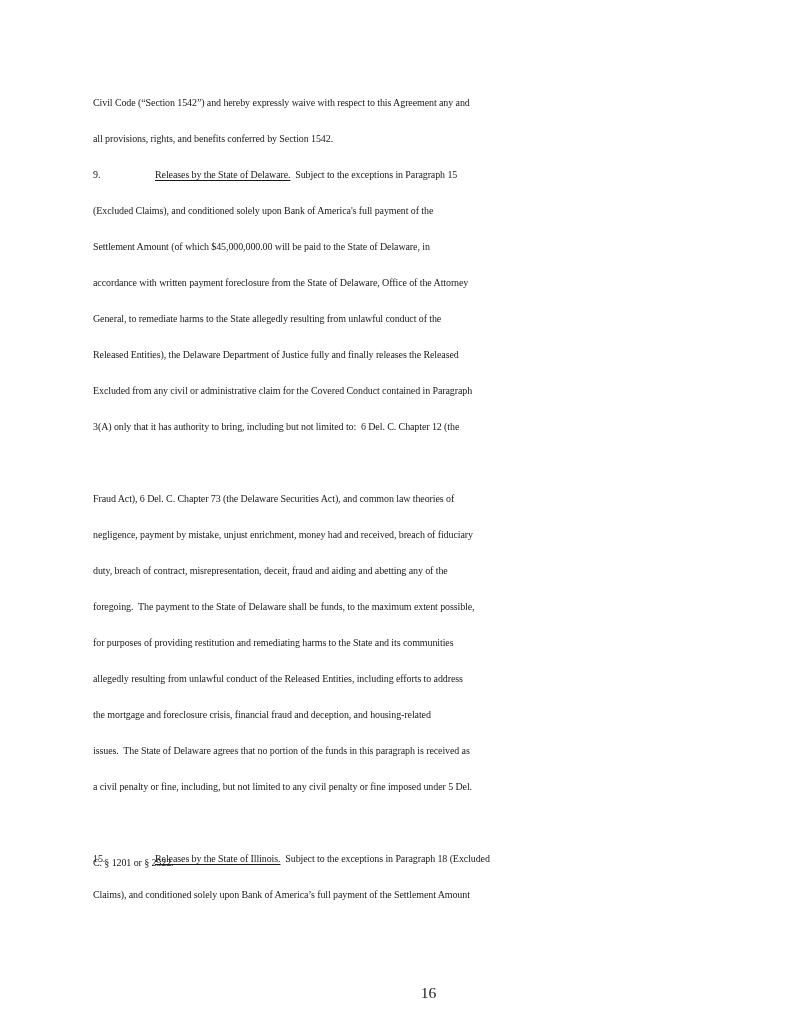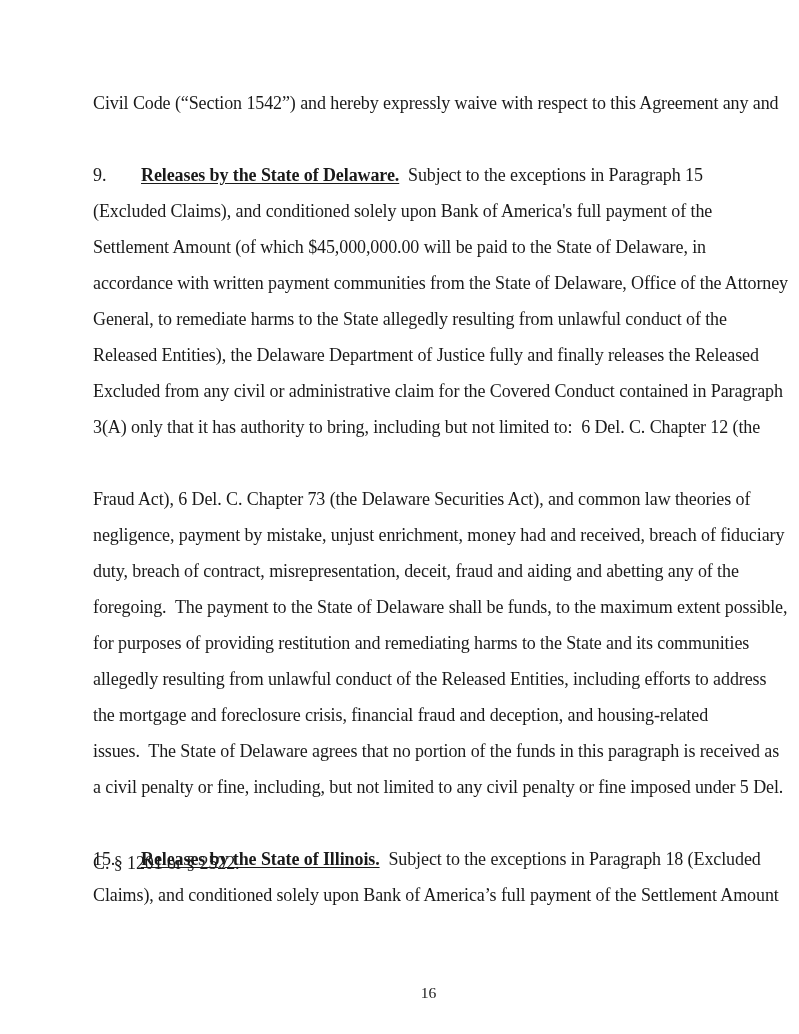--- a/index.html
+++ b/index.html
@@ -1,38 +1,39 @@
 <!DOCTYPE html>
 <html><head>
   <meta charset="utf-8">
   <style>
     html, body { margin: 0; padding: 0; background: #ffffff; }
     body { width: 799px; height: 1034px; position: relative; overflow: hidden;
            font-family: "Liberation Serif", "DejaVu Serif", serif; color: #1a1a1a; }
     .page { position: absolute; left: 0; top: 0; width: 799px; height: 1034px; background: #fff; }
     .line { position: absolute; left: 93px; height: 24px; line-height: 24px;
-            font-size: 18px; white-space: nowrap; letter-spacing: -0.1px; }
+            font-size: 10px; white-space: nowrap; letter-spacing: -0.1px; }
     .num { display: inline-block; width: 48px; }
-    .heading { font-weight: bold; text-decoration: underline; text-underline-offset: 2px; }
+    .heading { font-weight: normal; text-decoration: underline; text-underline-offset: 2px; margin-left: 14px; }
     .page-number { position: absolute; left: 0; width: 799px; text-align: center;
                    top: 981px; font-size: 15.6px; line-height: 24px; padding-left: 29px; }
   </style>
 </head>
 <body>
 
 <div class="page">
   <div class="line" style="top:91px">Civil Code (“Section 1542”) and hereby expressly waive with respect to this Agreement any and</div>
+  <div class="line" style="top:127px">all provisions, rights, and benefits conferred by Section 1542.</div>
 
   <div class="line" style="top:163px">
     <span class="num">9.</span><span class="heading">Releases by the State of Delaware.</span><span style="white-space:pre">  Subject to the exceptions in Paragraph 15</span>
   </div>
 
   <div class="line" style="top:199px">(Excluded Claims), and conditioned solely upon Bank of America's full payment of the</div>
   <div class="line" style="top:235px">Settlement Amount (of which $45,000,000.00 will be paid to the State of Delaware, in</div>
-  <div class="line" style="top:271px">accordance with written payment communities from the State of Delaware, Office of the Attorney</div>
+  <div class="line" style="top:271px">accordance with written payment foreclosure from the State of Delaware, Office of the Attorney</div>
   <div class="line" style="top:307px">General, to remediate harms to the State allegedly resulting from unlawful conduct of the</div>
   <div class="line" style="top:343px">Released Entities), the Delaware Department of Justice fully and finally releases the Released</div>
   <div class="line" style="top:379px">Excluded from any civil or administrative claim for the Covered Conduct contained in Paragraph</div>
   <div class="line" style="top:415px; white-space:pre">3(A) only that it has authority to bring, including but not limited to:  6 Del. C. Chapter 12 (the</div>
 
 
   <div class="line" style="top:487px">Fraud Act), 6 Del. C. Chapter 73 (the Delaware Securities Act), and common law theories of</div>
   <div class="line" style="top:523px">negligence, payment by mistake, unjust enrichment, money had and received, breach of fiduciary</div>
   <div class="line" style="top:559px">duty, breach of contract, misrepresentation, deceit, fraud and aiding and abetting any of the</div>
   <div class="line" style="top:595px; white-space:pre">foregoing.  The payment to the State of Delaware shall be funds, to the maximum extent possible,</div>

